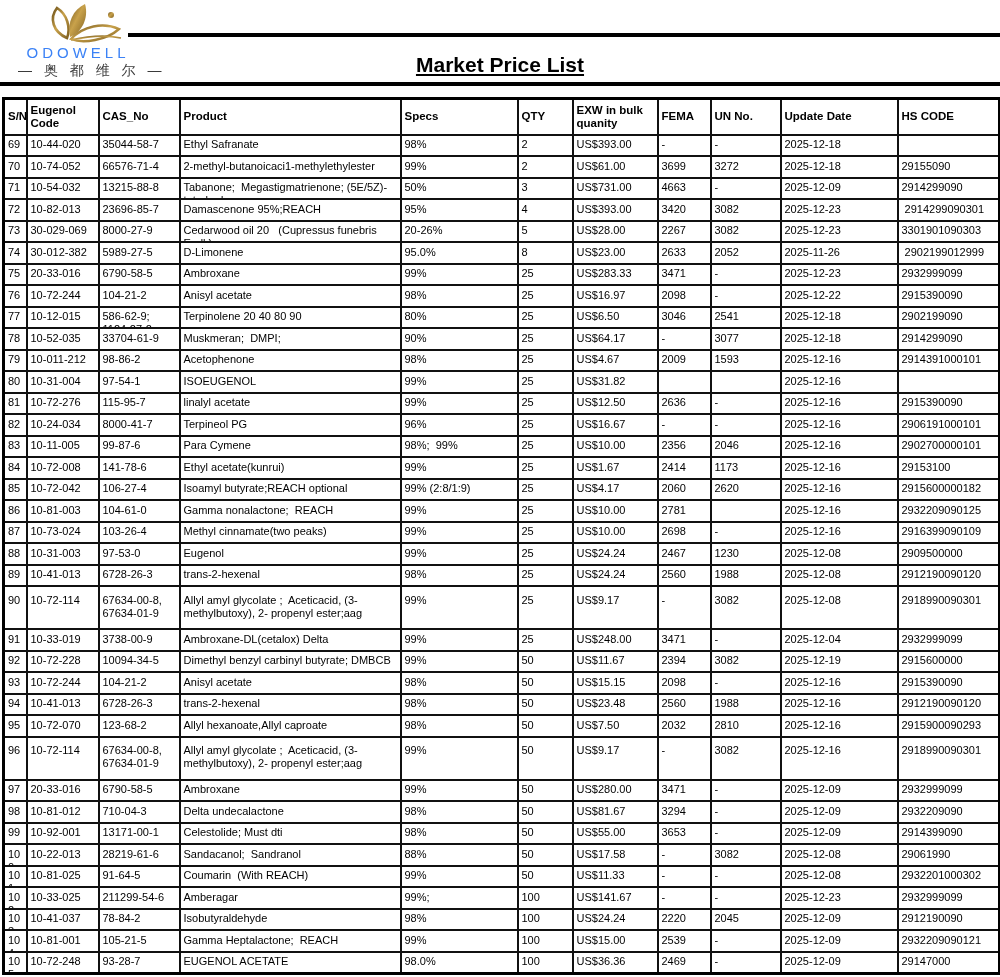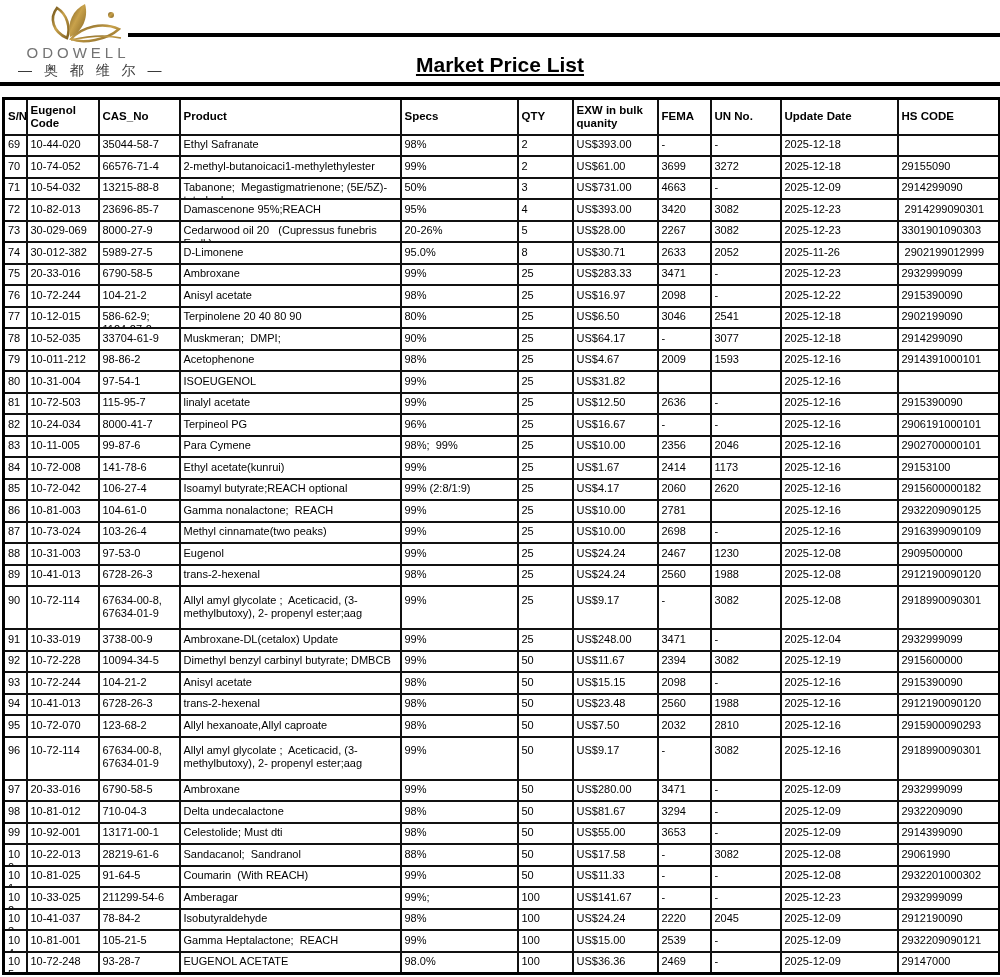--- a/index.html
+++ b/index.html
@@ -11,21 +11,21 @@
     height: 977px;
     background: #fff;
     overflow: hidden;
   }
 
   
   .brand { position: absolute; left: 18px; top: 2px; width: 120px; text-align: center; }
   .brand-logo { display: block; margin: 0 auto; }
   .brand-name {
     font-size: 15px; letter-spacing: 4px; font-weight: 400;
-    color: #737373; margin-top: -2px; white-space: nowrap;
+    color: #3b82f6; margin-top: -2px; white-space: nowrap;
   }
   .brand-cjk {
     font-size: 14px; letter-spacing: 4px; color: #3a3a3a; margin-top: 1px; white-space: nowrap;
   }
   .rule-top { position: absolute; top: 33px; left: 128px; right: 0; height: 4px; background: #000; }
   .rule-title { position: absolute; top: 82px; left: 0; right: 0; height: 4px; background: #000; }
   .page-title {
     position: absolute; top: 53px; left: 0; width: 100%;
     text-align: center; font-size: 21px; font-weight: 700; color: #000; text-decoration: underline;
   }
@@ -334,21 +334,21 @@
             <td>
               <div class="cell">D-Limonene</div>
             </td>
             <td>
               <div class="cell">95.0%</div>
             </td>
             <td>
               <div class="cell">8</div>
             </td>
             <td>
-              <div class="cell">US$30.71</div>
+              <div class="cell">US$23.00</div>
             </td>
             <td>
               <div class="cell">2633</div>
             </td>
             <td>
               <div class="cell">2052</div>
             </td>
             <td>
               <div class="cell">2025-11-26</div>
             </td>
@@ -564,21 +564,21 @@
             </td>
             <td>
               <div class="cell"></div>
             </td>
           </tr>
           <tr>
             <td>
               <div class="cell">81</div>
             </td>
             <td>
-              <div class="cell">10-72-503</div>
+              <div class="cell">10-72-276</div>
             </td>
             <td>
               <div class="cell">115-95-7</div>
             </td>
             <td>
               <div class="cell">linalyl acetate</div>
             </td>
             <td>
               <div class="cell">99%</div>
             </td>
@@ -920,21 +920,21 @@
             <td>
               <div class="cell">91</div>
             </td>
             <td>
               <div class="cell">10-33-019</div>
             </td>
             <td>
               <div class="cell">3738-00-9</div>
             </td>
             <td>
-              <div class="cell">Ambroxane-DL(cetalox) Update</div>
+              <div class="cell">Ambroxane-DL(cetalox) Delta</div>
             </td>
             <td>
               <div class="cell">99%</div>
             </td>
             <td>
               <div class="cell">25</div>
             </td>
             <td>
               <div class="cell">US$248.00</div>
             </td>

